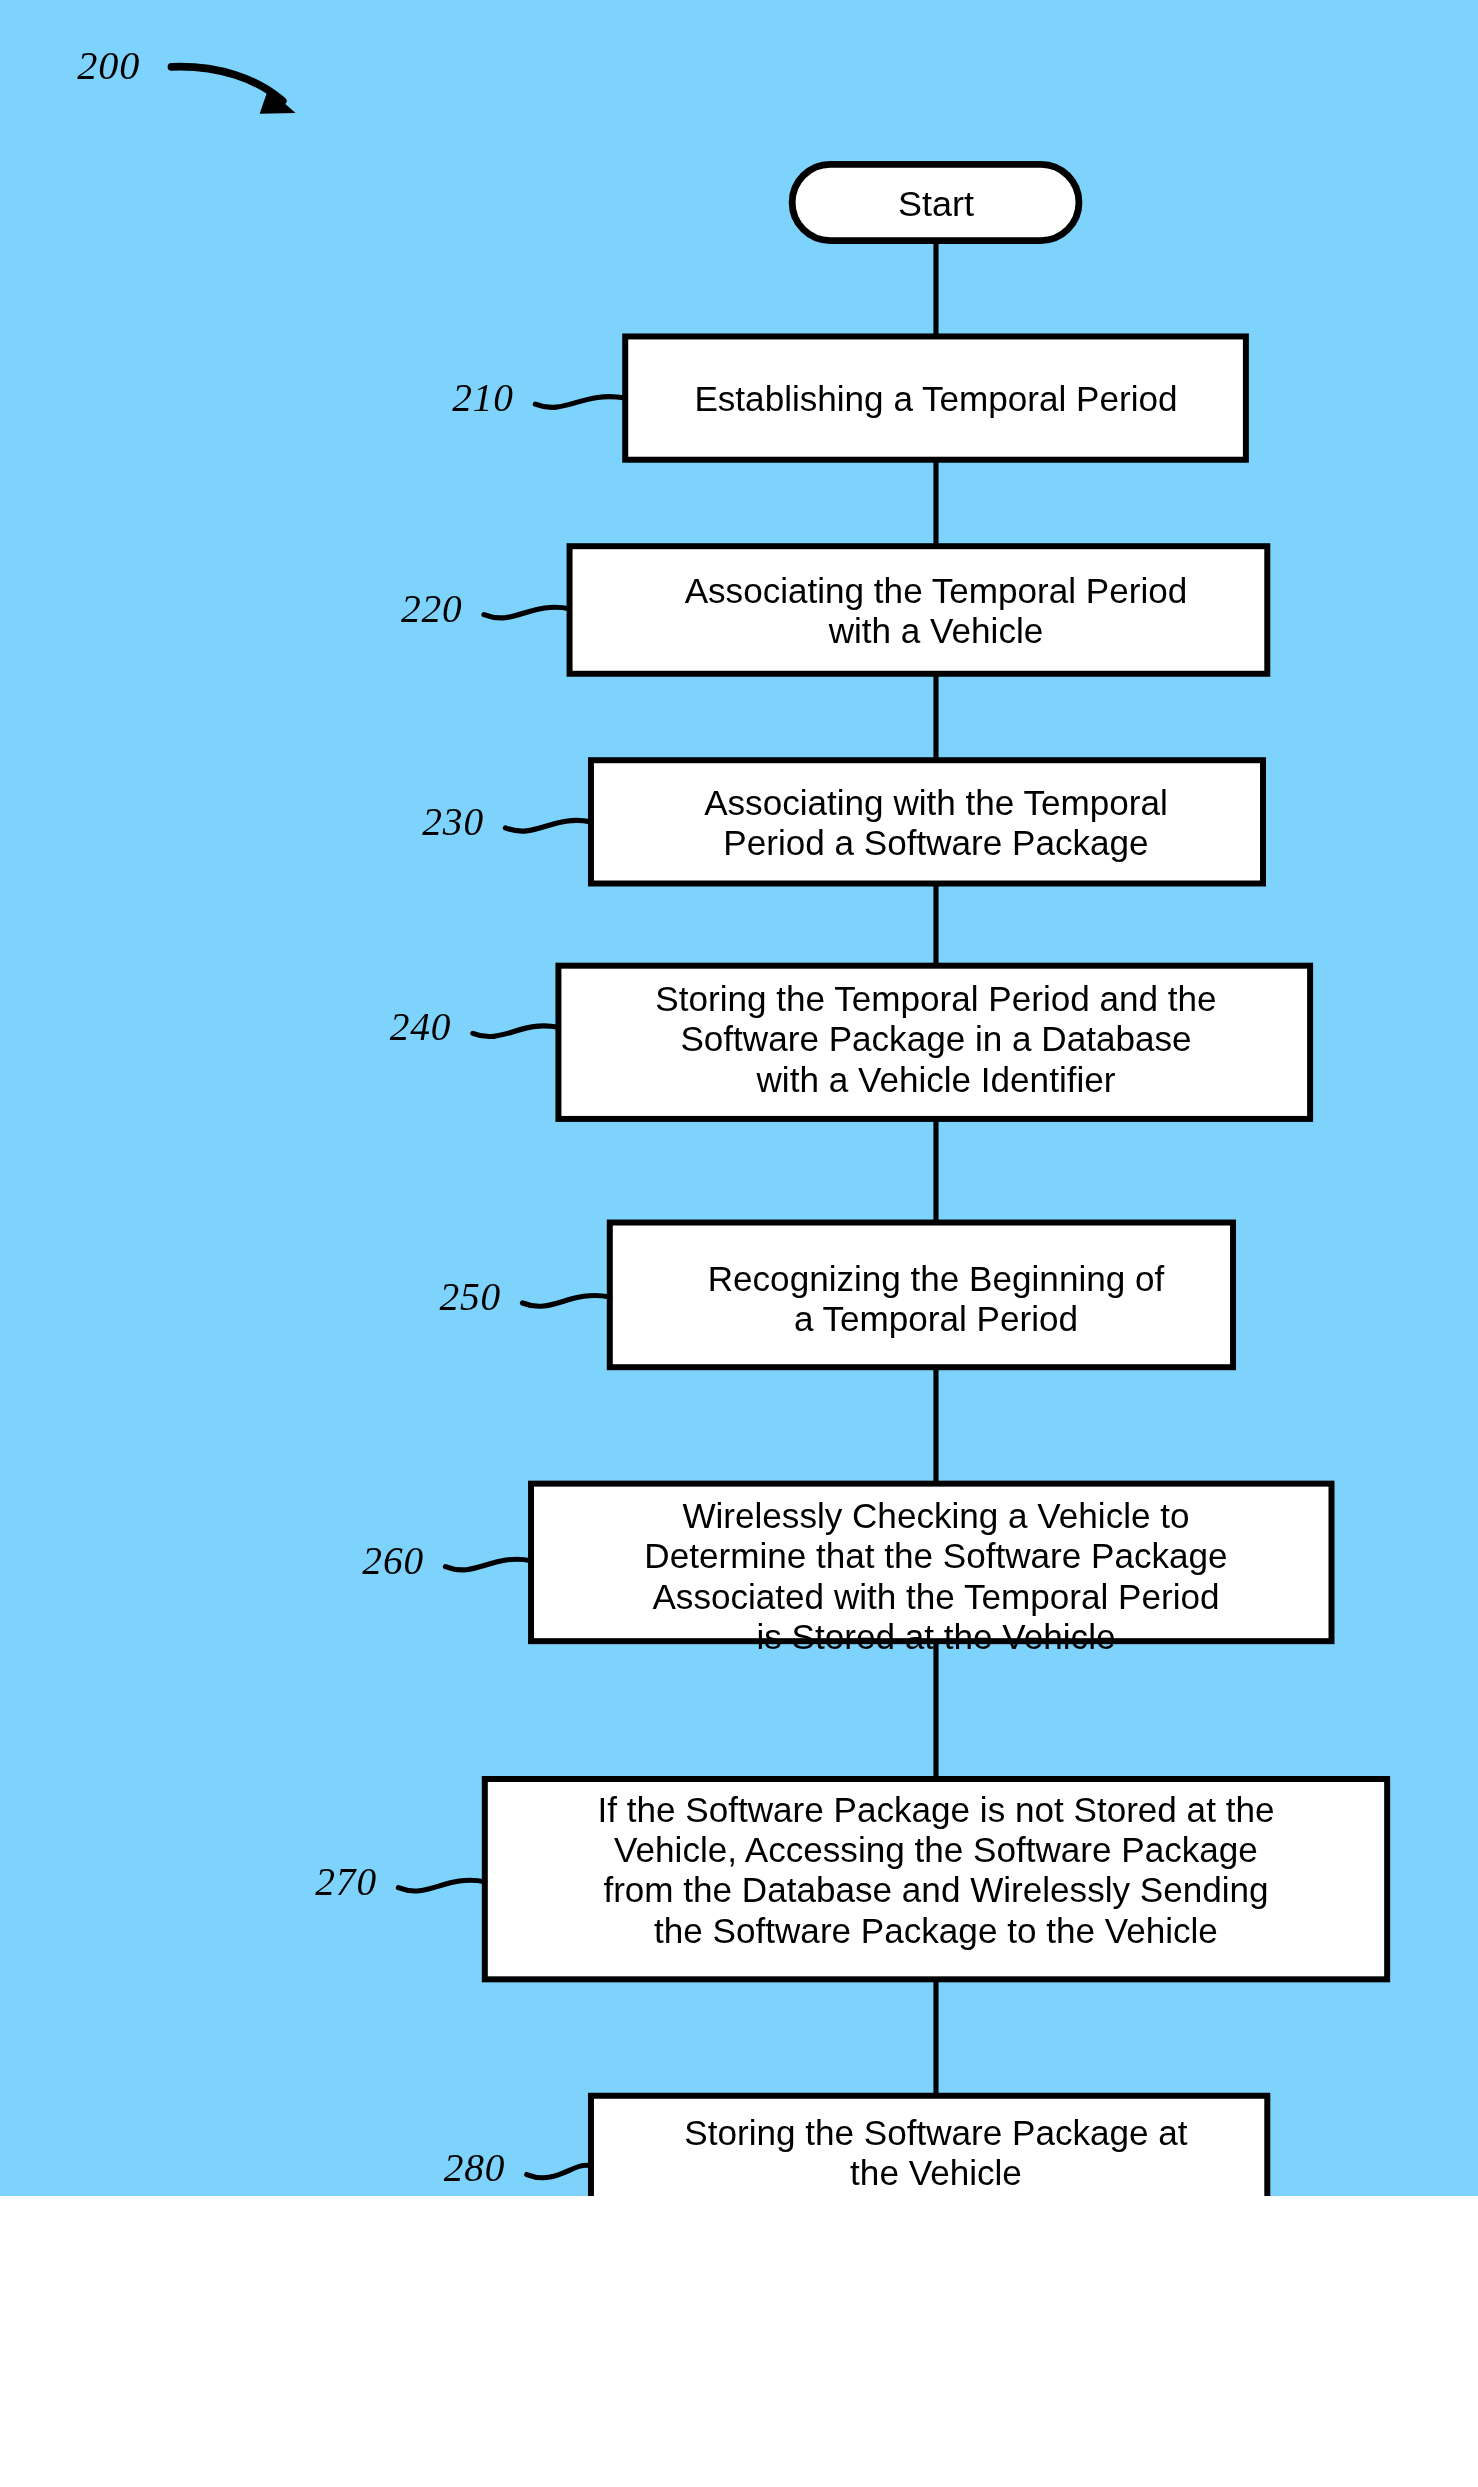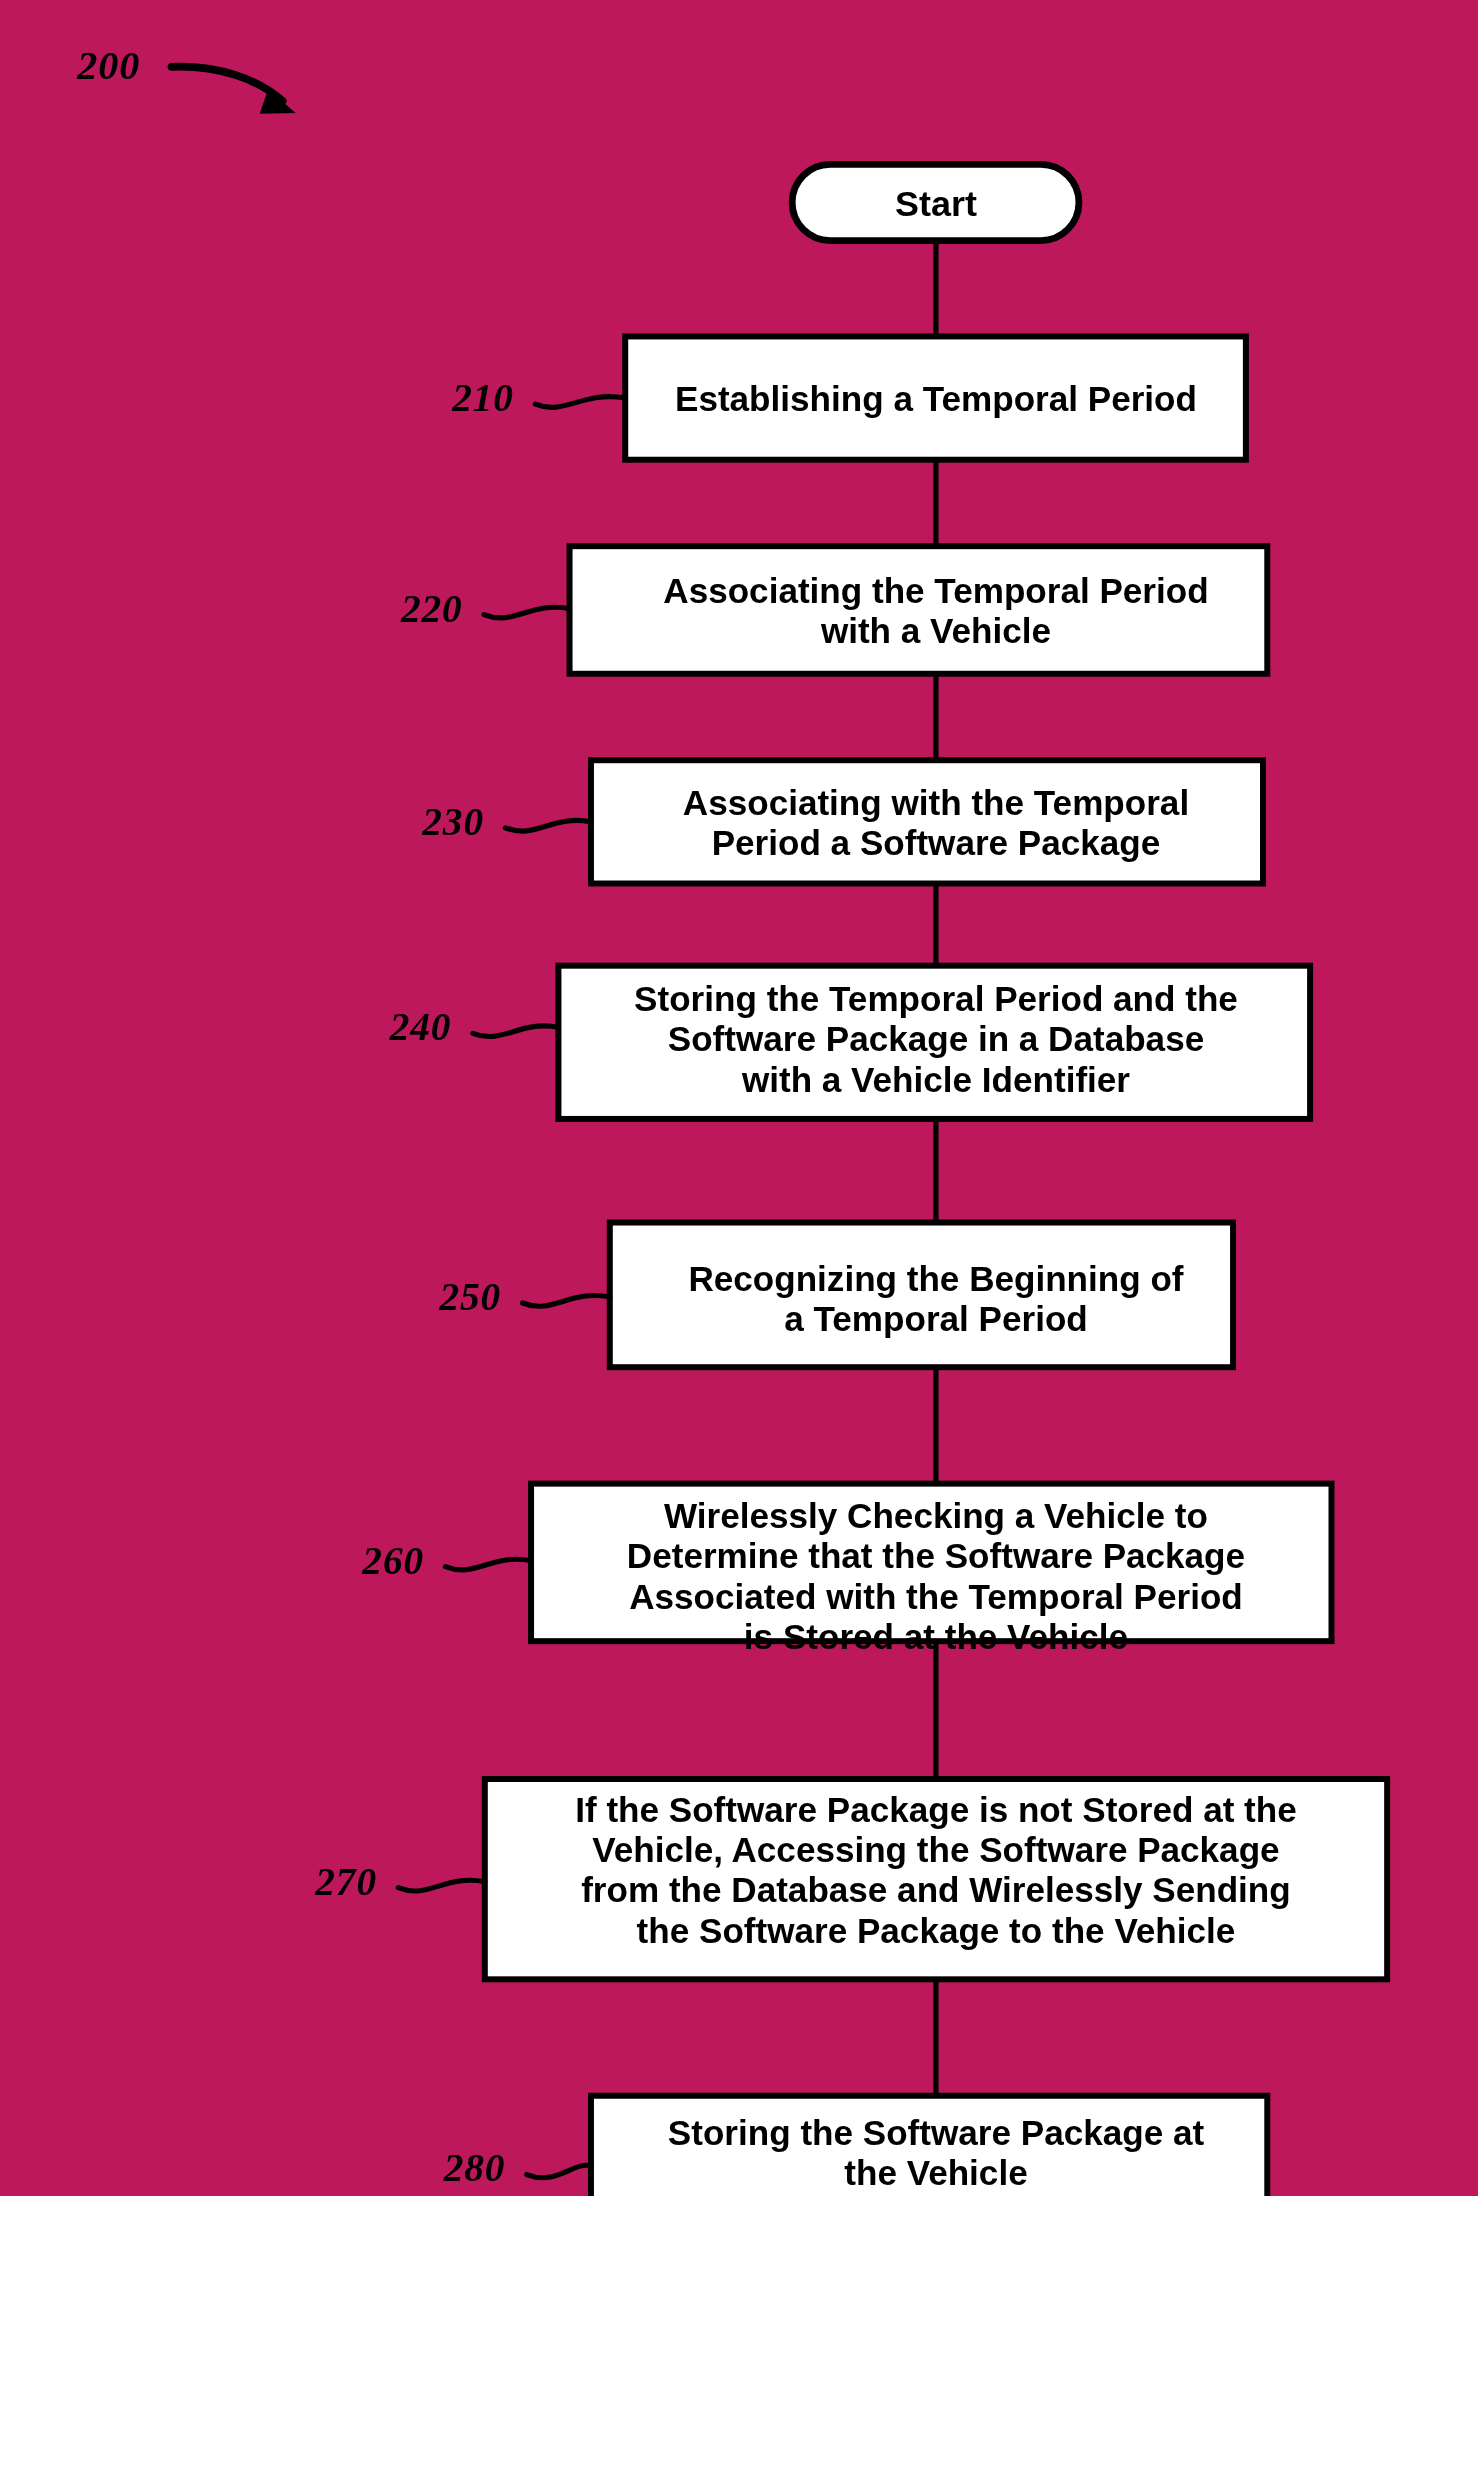--- a/index.html
+++ b/index.html
@@ -7,23 +7,22 @@
     padding: 0;
     background: #ffffff;
   }
   body {
     font-family: "Liberation Sans", sans-serif;
   }
   #page {
     position: relative;
     width: 1479px;
     height: 2196px;
-    background: #be185d;
+    background: #7dd3fc;
     overflow: hidden;
-    font-weight: bold;
   }
   #figure-svg {
     position: absolute;
     left: 0;
     top: 0;
     width: 1479px;
     height: 2487px;
     display: block;
   }
   

